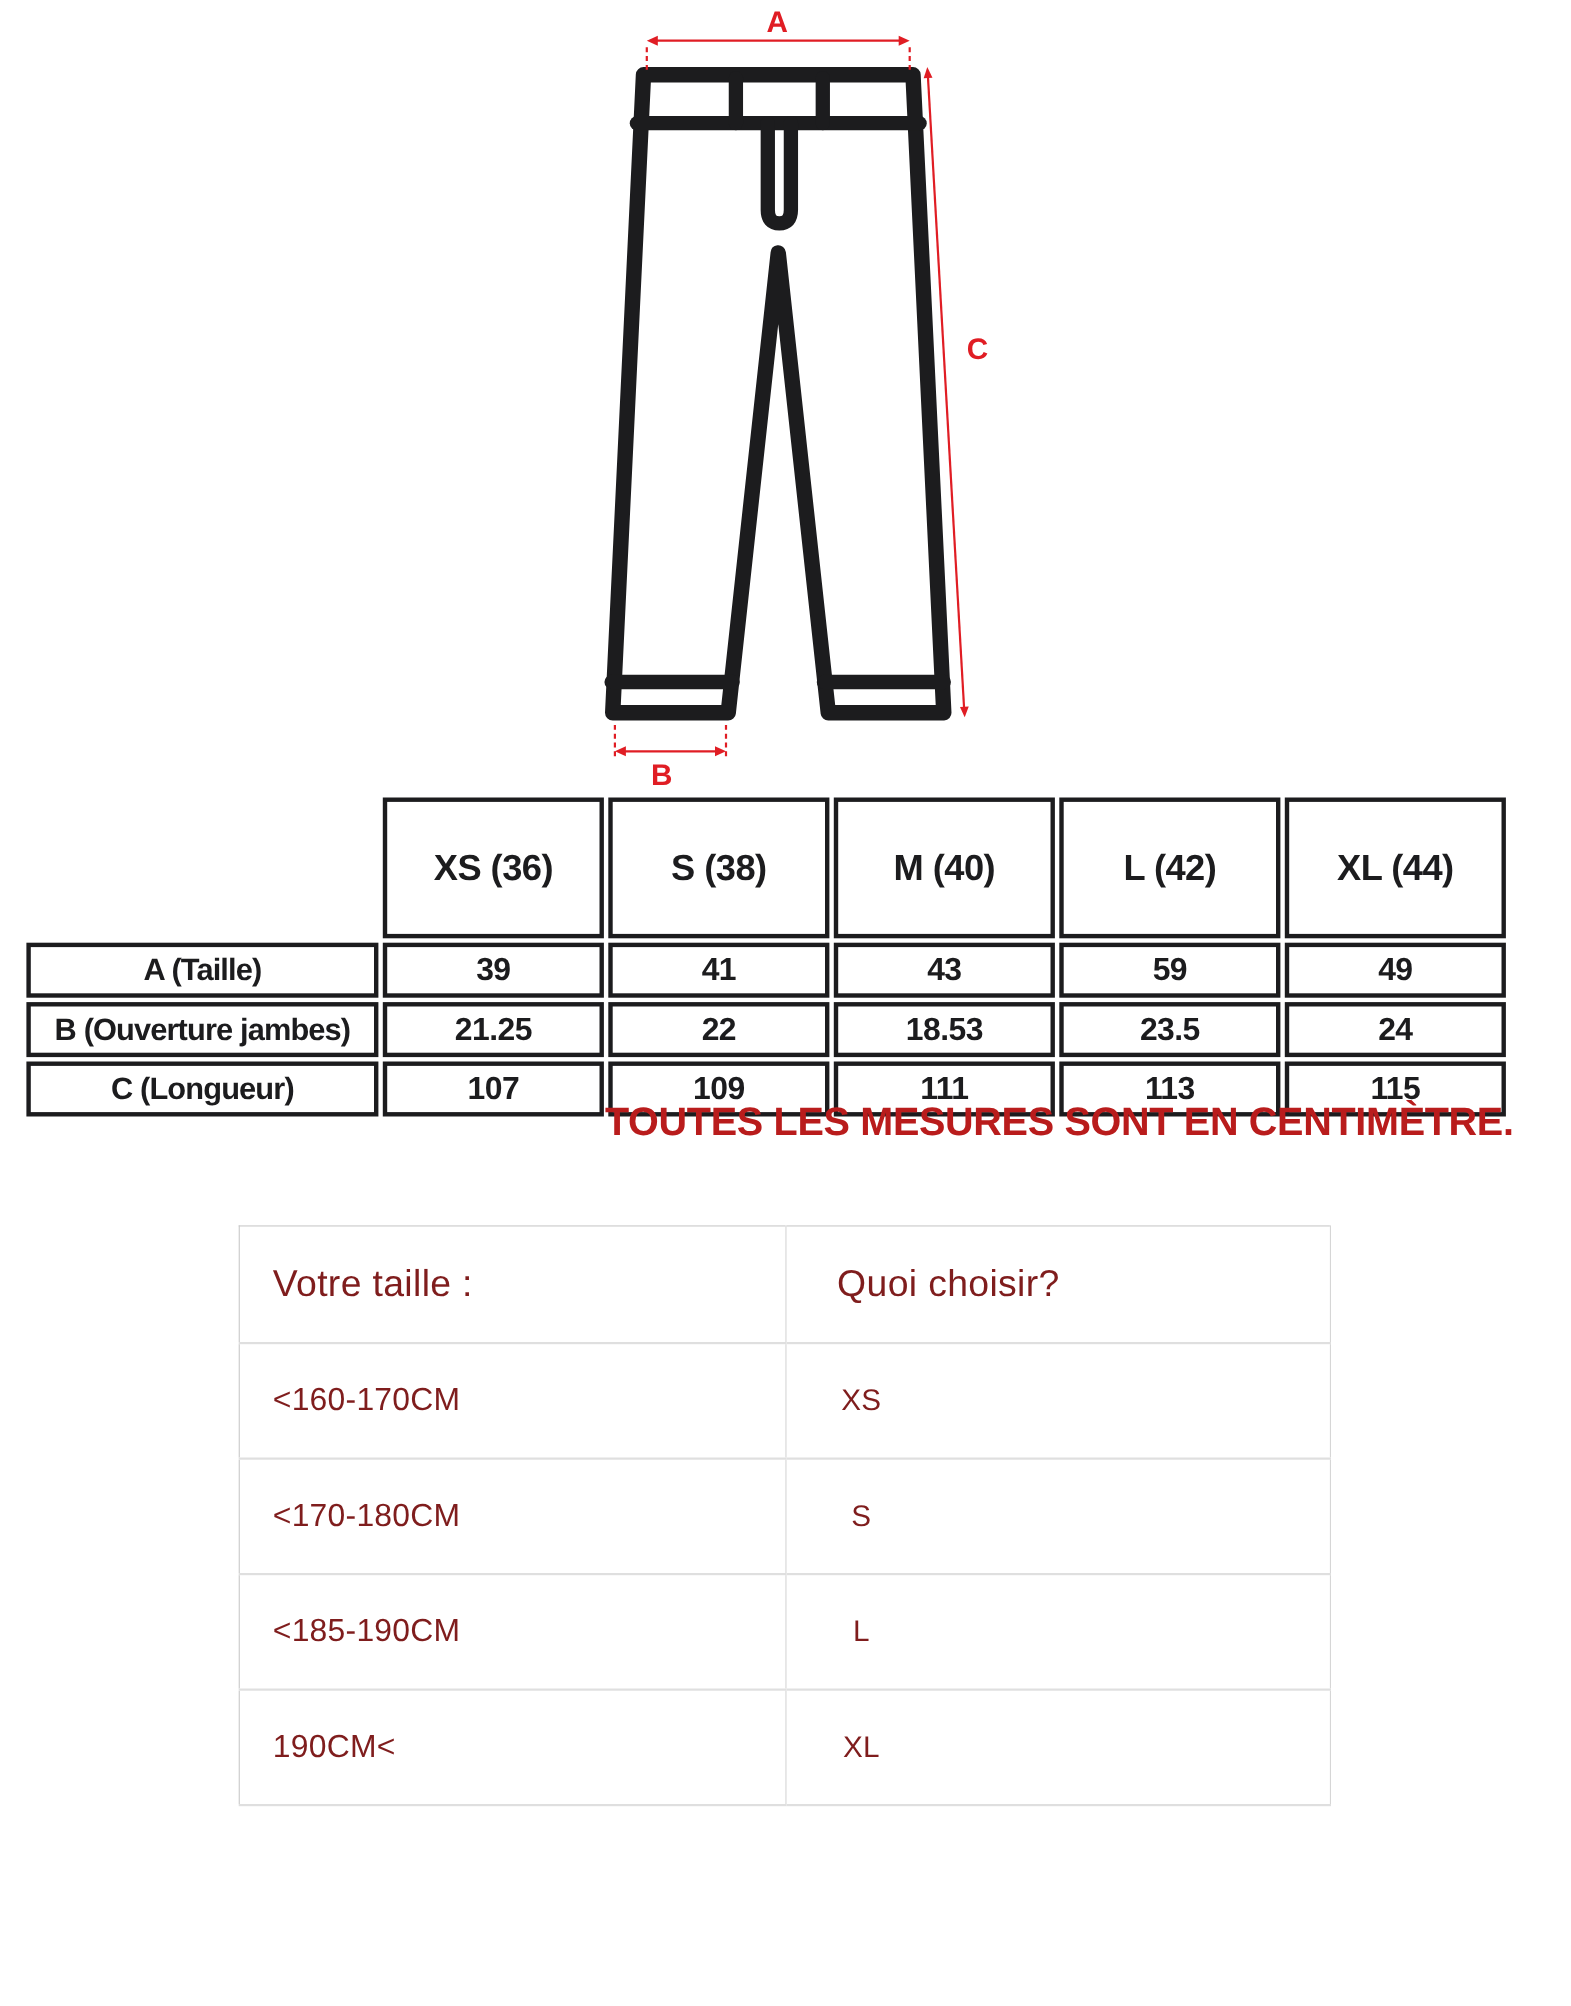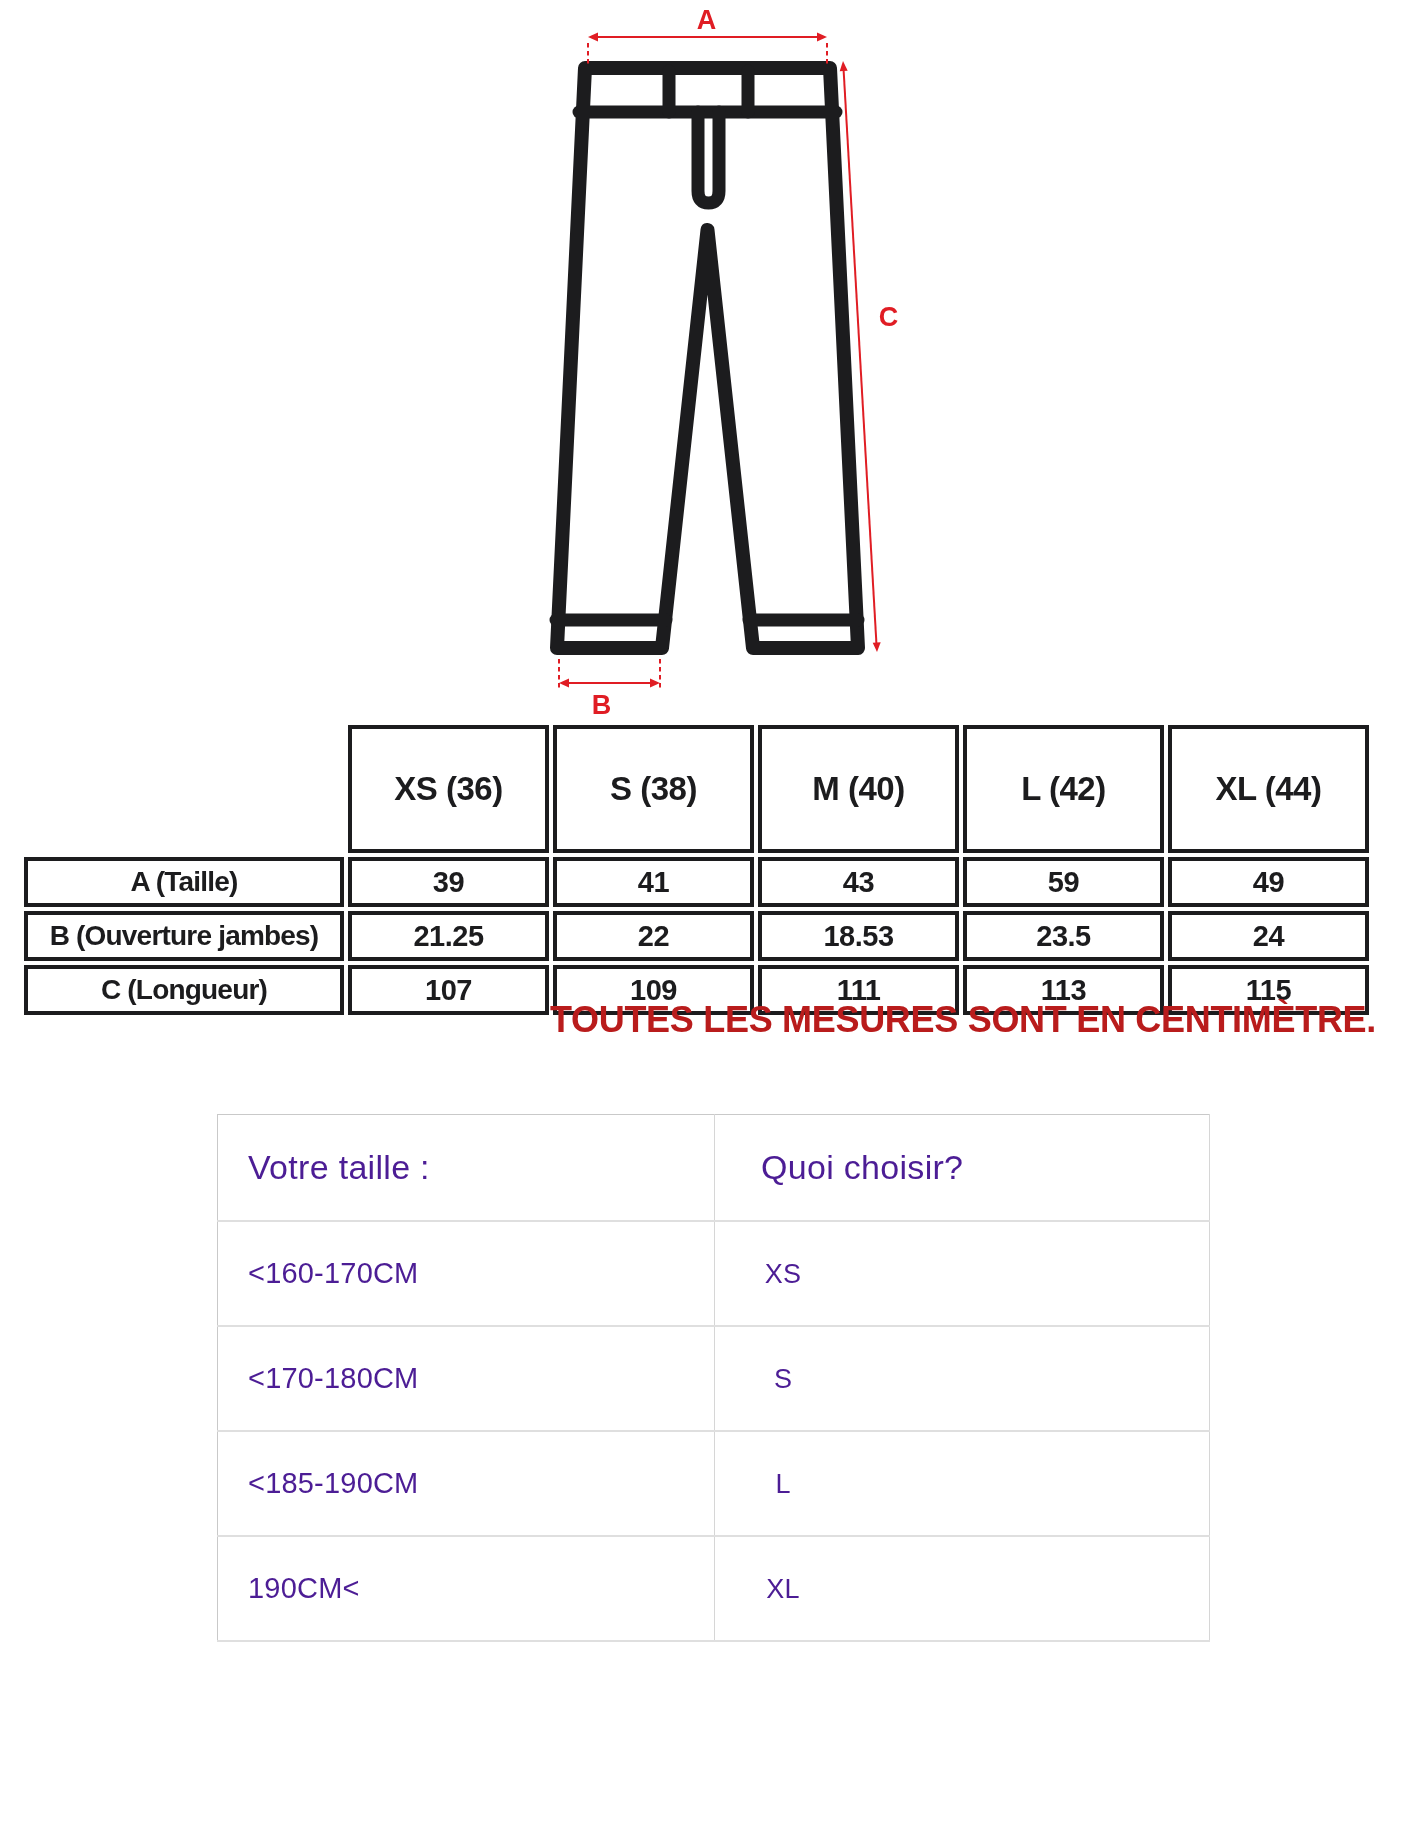--- a/index.html
+++ b/index.html
@@ -87,21 +87,21 @@
     border-collapse: collapse;
     table-layout: fixed;
     background: #fff;
     border: 1px solid #c9c9c9;
   }
   .fit-table th, .fit-table td {
     border-right: 1px solid var(--grid-gray);
     border-bottom: 2px solid #dfdfdf;
     vertical-align: middle;
     text-align: left;
-    color: #4c1d95;
+    color: #7f1d1d;
     padding: 0 0 0 30px;
   }
   .fit-table th { height: 106px; font-size: 34px; font-weight: normal; letter-spacing: 0.3px; }
   .fit-table td { height: 105px; font-size: 29px; font-weight: normal; letter-spacing: 0.2px; margin-top: 20px; }
   .fit-table th.choice-col, .fit-table td.choice-col { padding-left: 46px; }
   .size-chip { display: inline-block; min-width: 44px; text-align: center; font-size: 27px; }
 </style>
 </head>
 <body>
 

